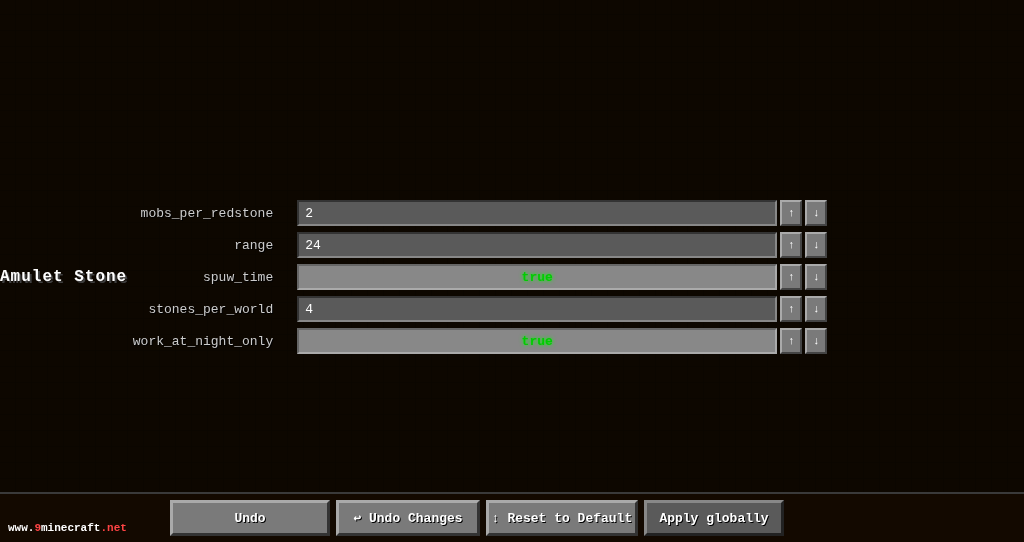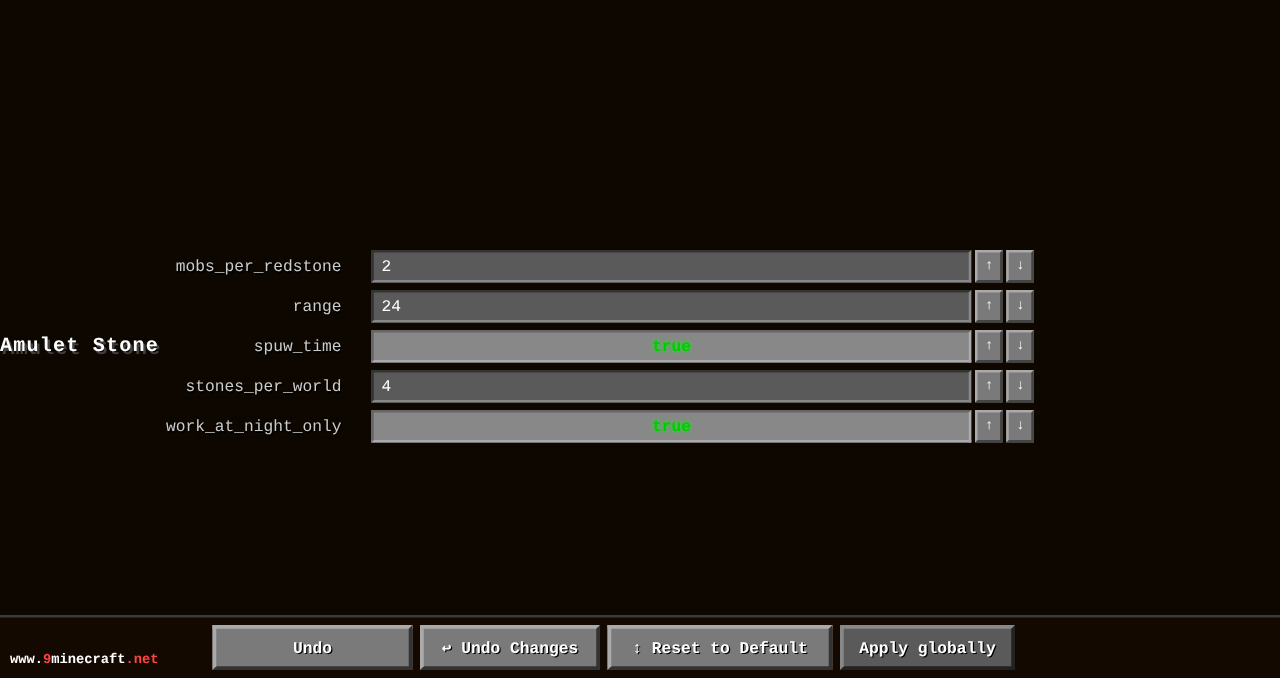--- a/index.html
+++ b/index.html
@@ -197,21 +197,21 @@
     .btn-done {
       width: 160px;
       margin-left: 160px;
     }
 
     .btn-undo {
       width: 144px;
     }
 
     .btn-reset {
-      width: 180px;
+      width: 152px;
     }
 
     .btn-apply {
       width: 140px;
       background: #5a5a5a;
       border-color: #888;
       border-bottom-color: #222;
       border-right-color: #222;
     }
   </style>

